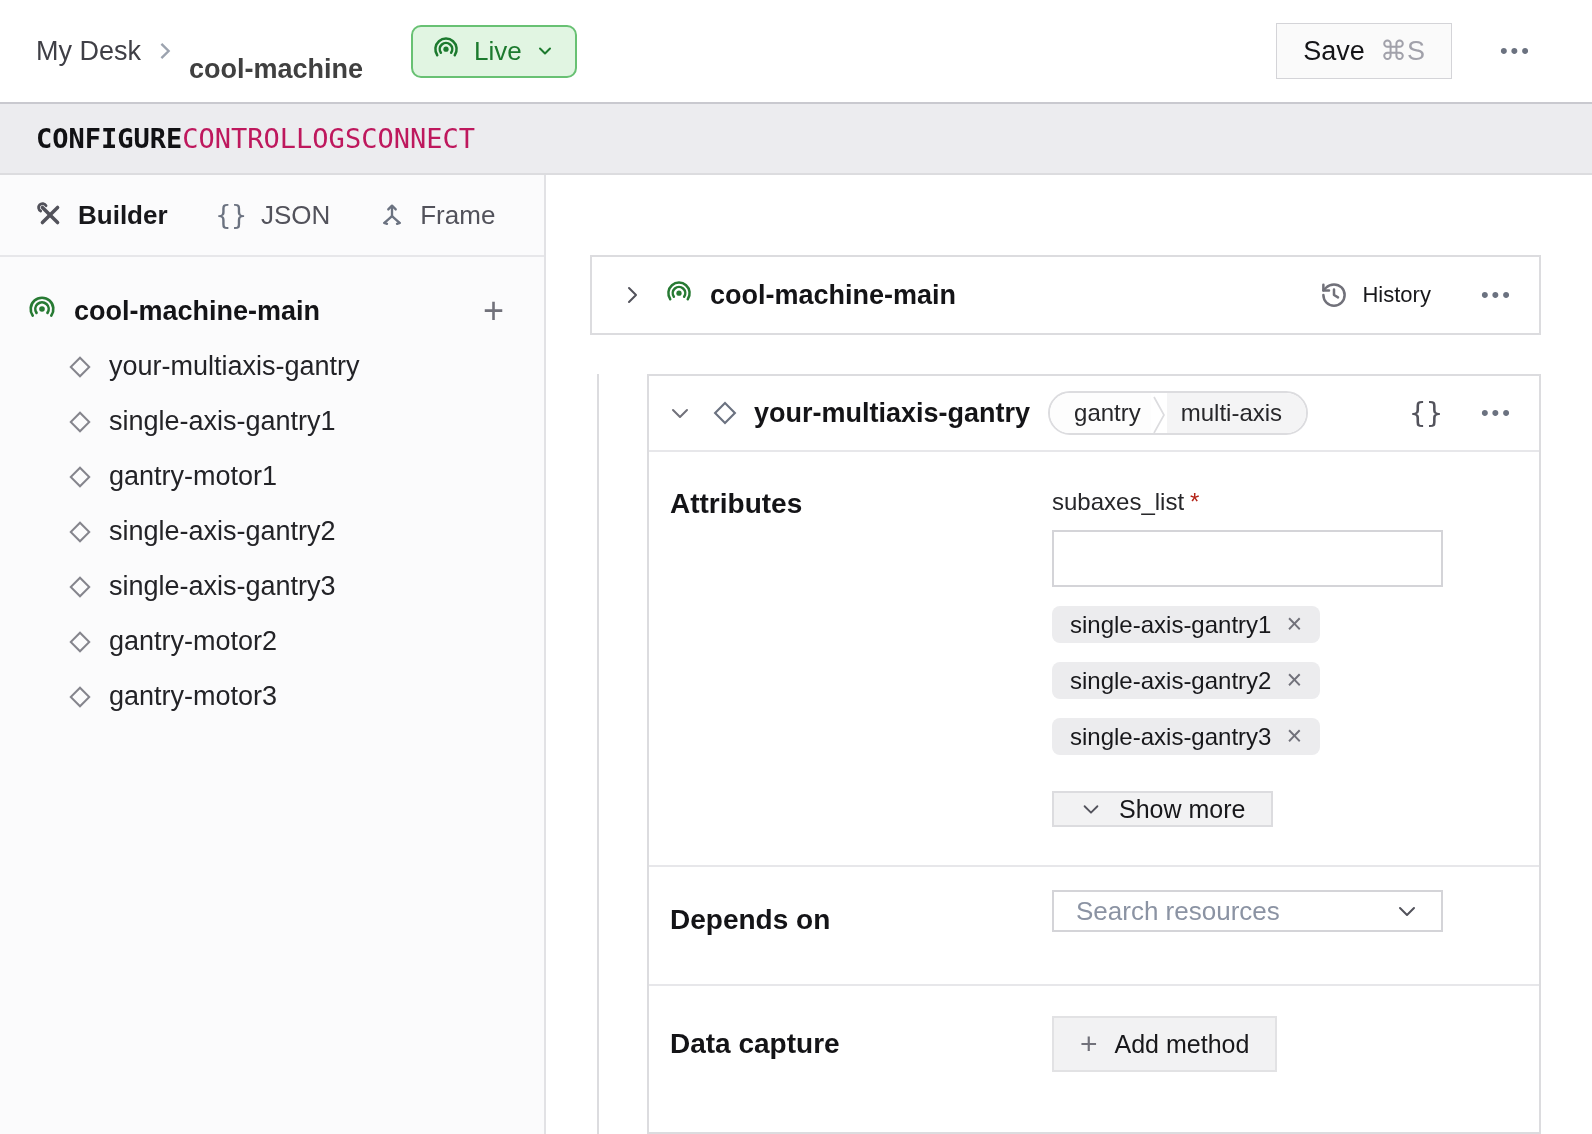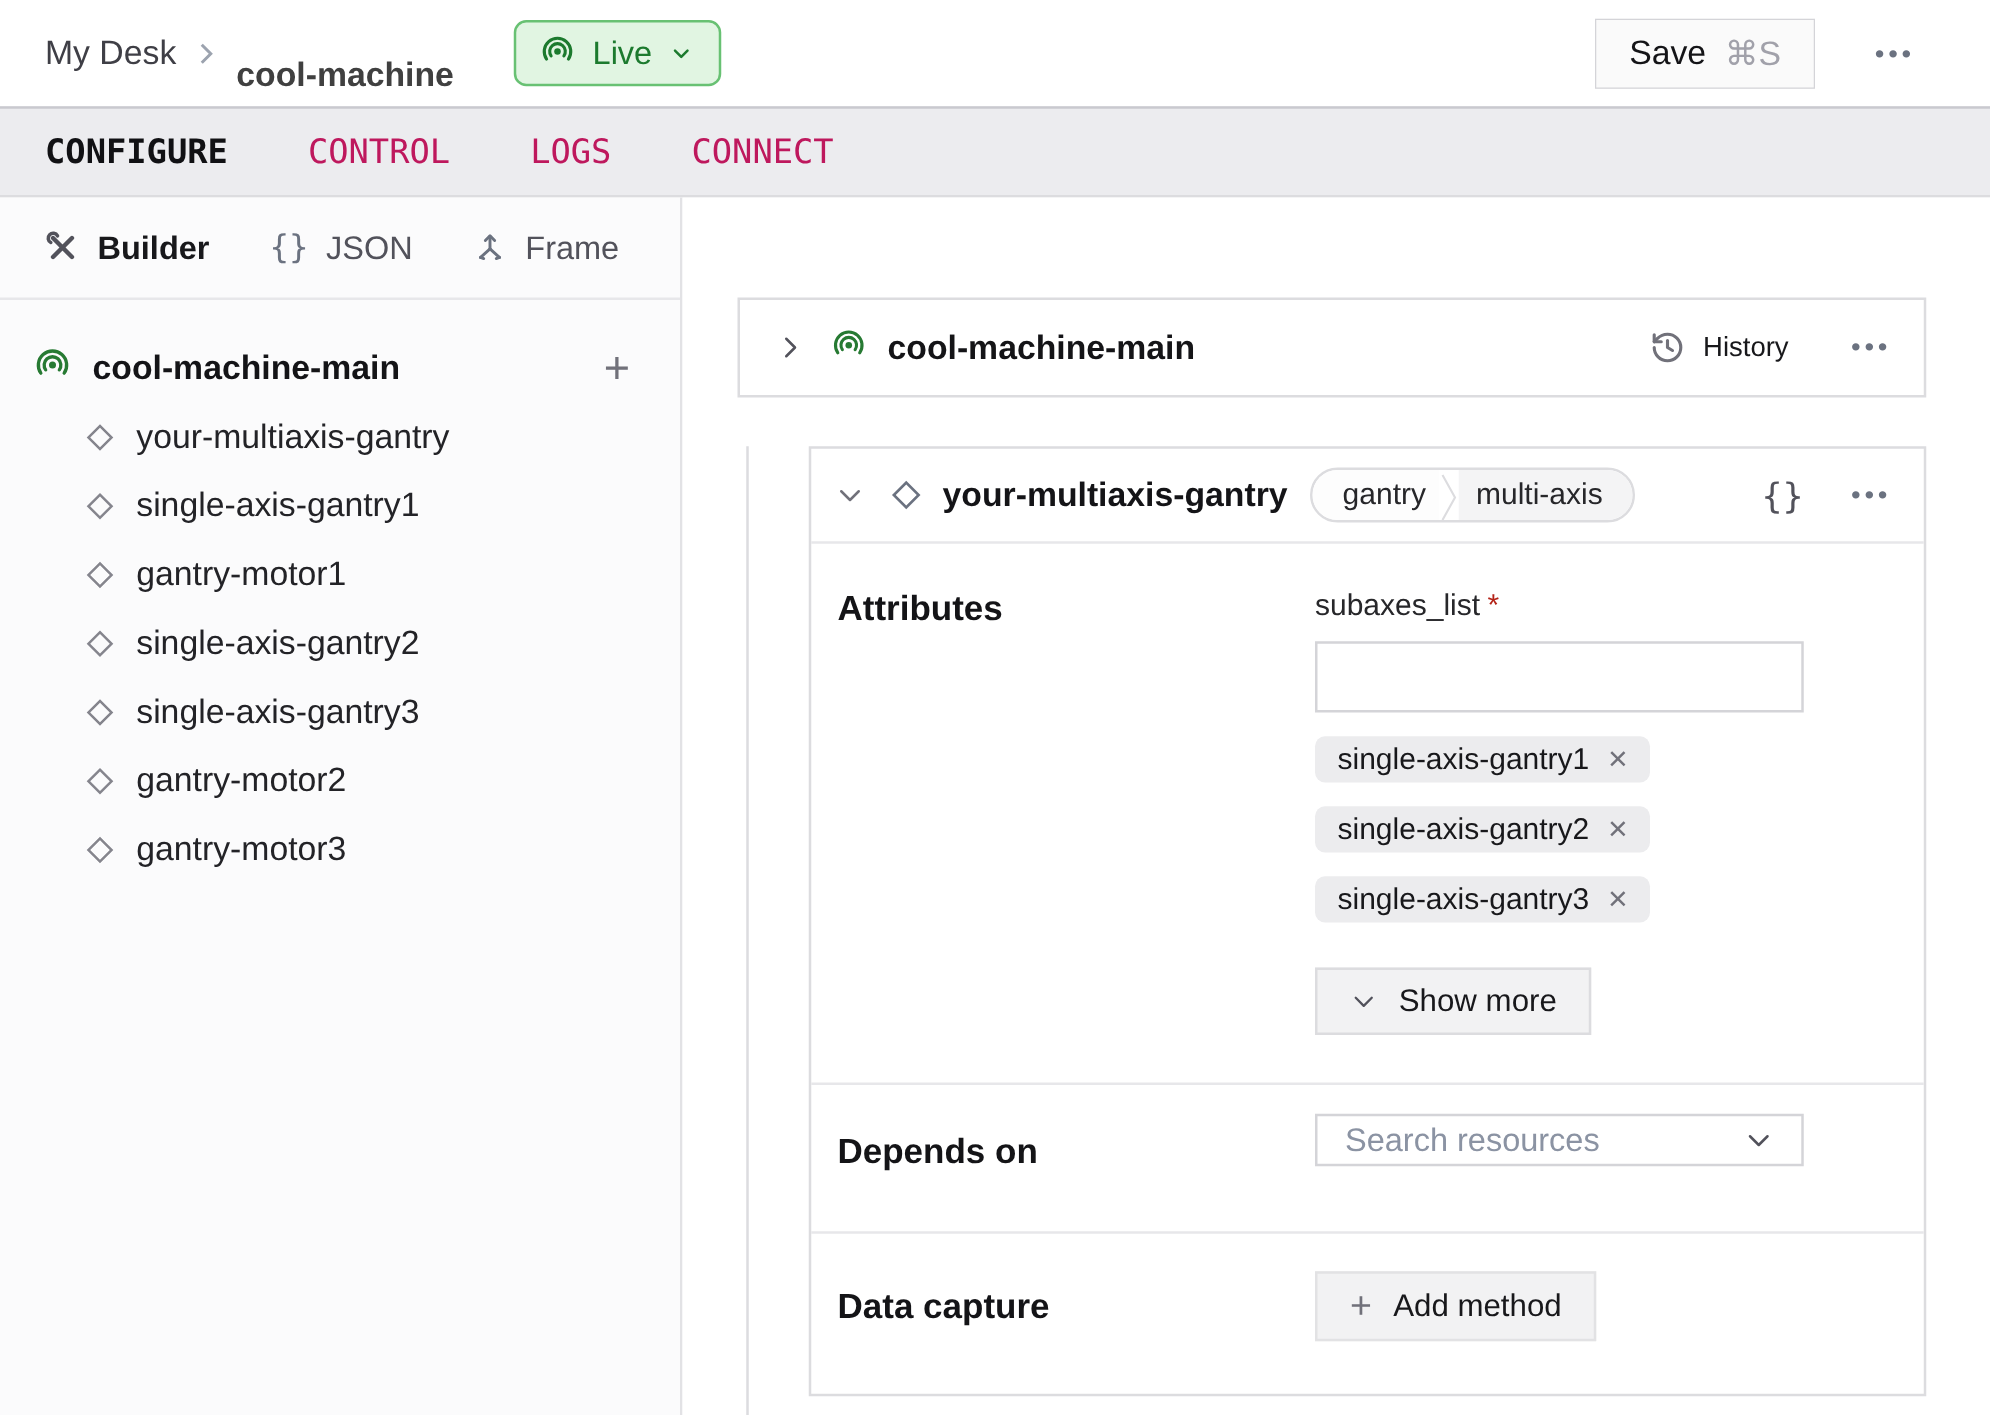--- a/index.html
+++ b/index.html
@@ -1,37 +1,37 @@
 <!DOCTYPE html>
 <html><head>
 <meta charset="utf-8">
 <style>
   * { box-sizing: border-box; margin: 0; padding: 0; }
   html, body { width: 1592px; height: 1134px; overflow: hidden; background: #fff;
     font-family: "Liberation Sans", sans-serif; color: #1c1c1f; }
 
   
-  .topbar { height: 85px; display: flex; align-items: center; padding: 0 60px 0 36px; background: #fff; }
+  .topbar { height: 102px; display: flex; align-items: center; padding: 0 60px 0 36px; background: #fff; }
   .breadcrumb { display: flex; align-items: center; gap: 16px; font-size: 27px; }
   .crumb-parent { color: #3f3f46; cursor: pointer; }
   .crumb-current { font-weight: bold; color: #404040; margin-top: 36px; }
   .live-badge { margin-left: 48px; display: inline-flex; align-items: center; gap: 13px;
     padding: 9px 20px 9px 18px; background: #e1f5e2; border: 2px solid #68c173; border-radius: 10px;
     color: #1c7a2e; font-size: 26px; cursor: pointer; }
   .spacer { flex: 1; }
   .save-button { display: flex; align-items: center; gap: 15px; padding: 11px 26px;
     background: #fafafa; border: 1px solid #d4d4d8; font-size: 27px; cursor: pointer; }
   .save-label { color: #141417; }
   .save-shortcut { color: #a1a1aa; }
   .dots { font-size: 22px; letter-spacing: 3px; color: #6b7280; cursor: pointer; line-height: 1; }
   .topbar .dots { margin-left: 48px; }
 
   
   .tabbar { height: 73px; background: #ececef; border-top: 2px solid #c9c9cf; border-bottom: 2px solid #dcdcdf;
-    display: flex; align-items: center; padding-left: 36px; gap: 64px;
+    display: flex; align-items: center; padding-left: 36px; 
     font-family: "DejaVu Sans Mono", monospace; font-size: 27px; }
   .nav-tab { color: #be185d; cursor: pointer; }
   .nav-tab.active { color: #111114; font-weight: bold; }
 
   
   .content { display: flex; height: 974px; }
 
   
   .sidebar { width: 546px; background: #fbfbfc; border-right: 2px solid #e2e2e5; }
   .view-tabs { height: 82px; display: flex; align-items: center; padding-left: 36px; gap: 48px;
@@ -79,21 +79,21 @@
   .sec-capture .section-label { padding-top: 12px; }
 
   .field-label { font-size: 24px; color: #27272a; margin-bottom: 14px; }
   .required { color: #b42318; margin-left: 6px; }
   .attr-input { width: 391px; height: 57px; border: 2px solid #d4d4d8; background: #fff;
     font-size: 25px; padding: 0 14px; font-family: inherit; outline: none; }
   .chips { margin-top: 19px; display: flex; flex-direction: column; gap: 19px; align-items: flex-start; }
   .chip { display: flex; align-items: center; gap: 15px; height: 37px; padding: 0 18px;
     background: #ececee; border-radius: 8px; font-size: 24px; color: #18181b; }
   .chip-x { color: #71717a; font-size: 27px; cursor: pointer; line-height: 1; }
-  .show-more { margin-top: 36px; display: inline-flex; align-items: center; gap: 17px; height: 54px;
+  .show-more { margin-top: 36px; display: inline-flex; align-items: center; gap: 17px; height: 36px;
     padding: 0 26px; background: #f2f2f3; border: 2px solid #dcdcdf; font-size: 25px; color: #18181b; cursor: pointer; }
   .select-box { width: 391px; height: 42px; border: 2px solid #d4d4d8; display: flex; align-items: center;
     justify-content: space-between; padding: 0 22px; cursor: pointer; background: #fff; }
   .placeholder { color: #8b93a3; font-size: 26px; }
   .add-method { display: inline-flex; align-items: center; gap: 17px; height: 56px; padding: 0 26px;
     background: #f2f2f3; border: 2px solid #e2e2e4; font-size: 25px; color: #18181b; cursor: pointer; }
   .plus-glyph { font-size: 30px; font-weight: 200; color: #71717a; line-height: 1; }
 
   svg { display: block; }
 </style>

